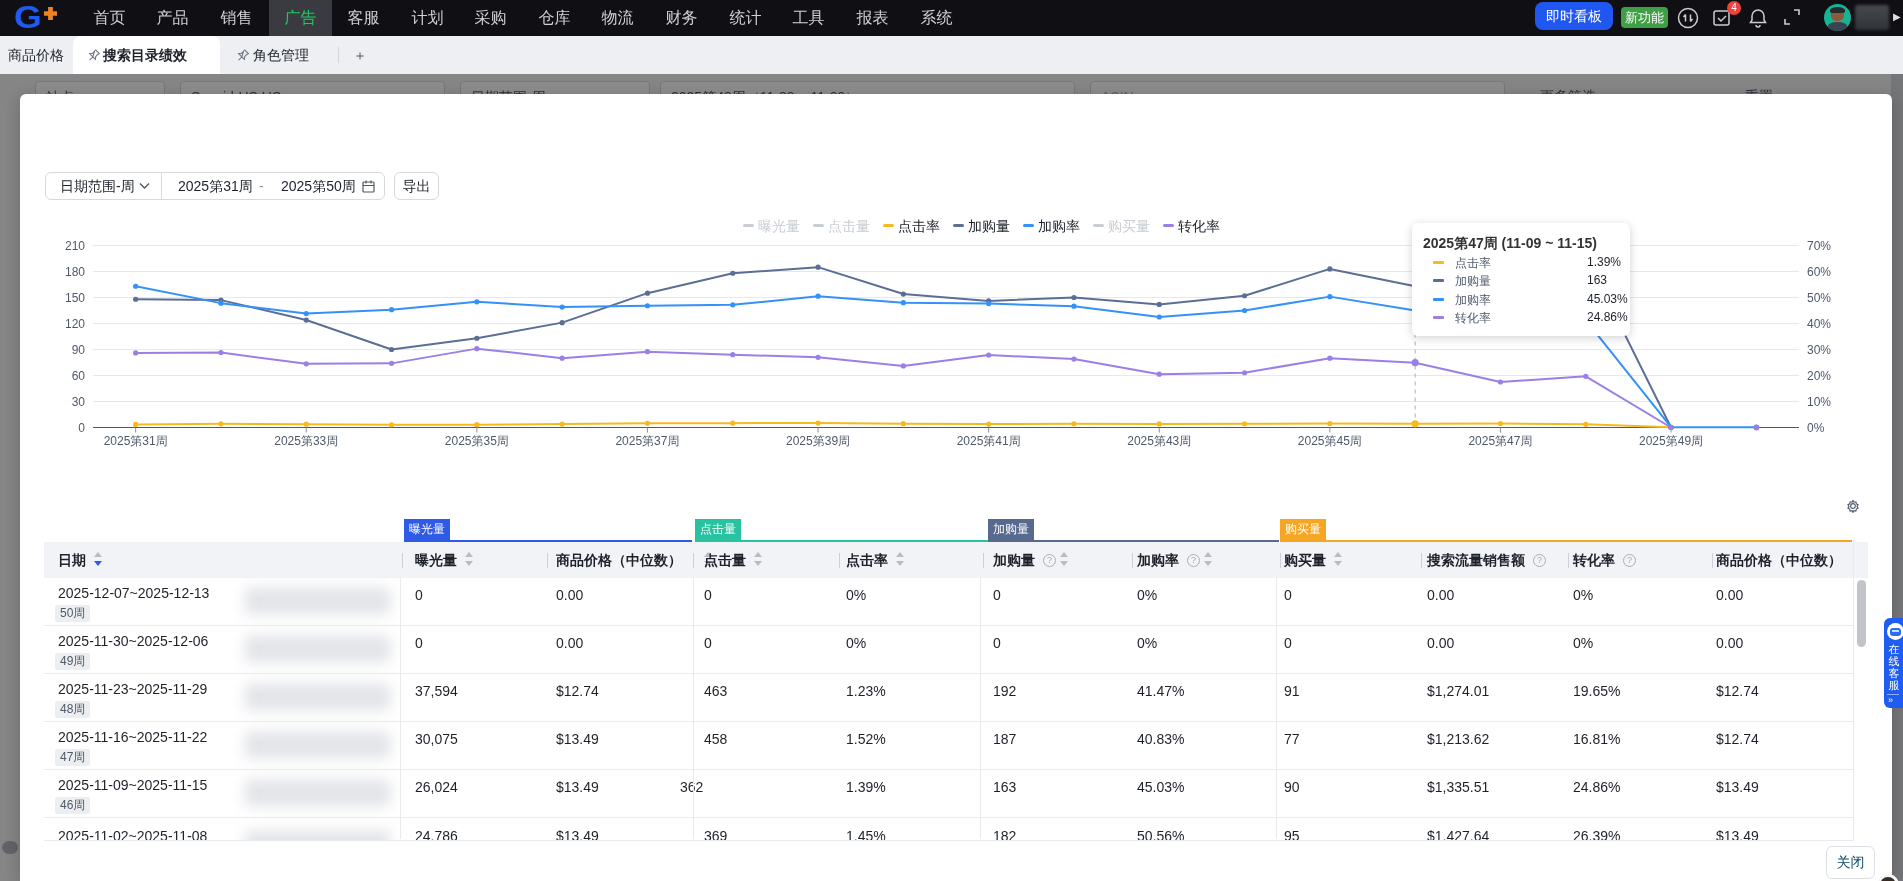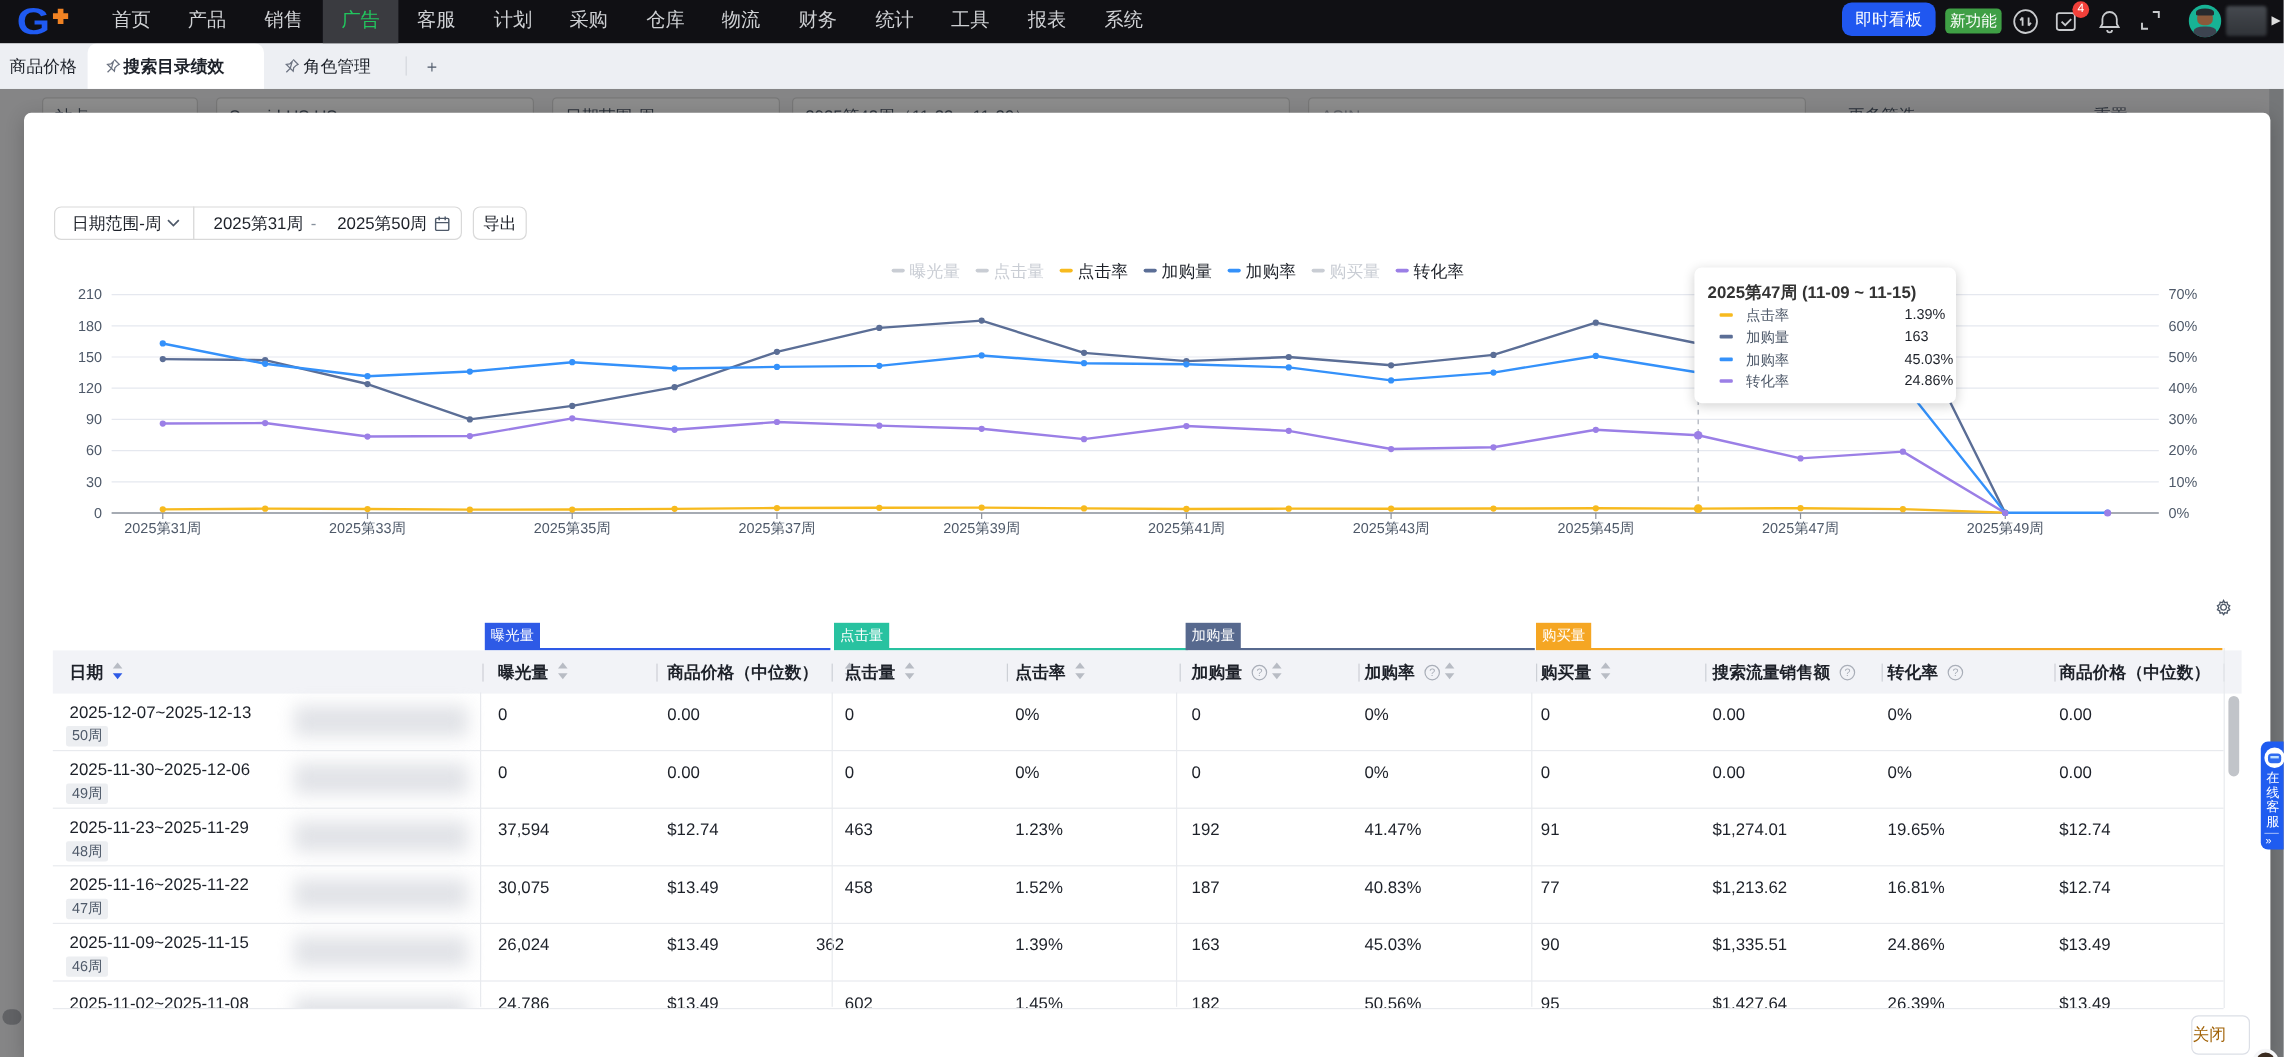--- a/index.html
+++ b/index.html
@@ -63,21 +63,21 @@
 .caret { position:absolute; top:8px; width:9px; height:20px; }
 .caret .cu { position:absolute; left:0; top:2px; width:0; height:0; border:4.5px solid transparent; border-bottom:5px solid #b8bcc4; border-top:none; }
 .caret .cd { position:absolute; left:0; top:11px; width:0; height:0; border:4.5px solid transparent; border-top:5px solid #b8bcc4; border-bottom:none; }
 .qic { position:absolute; top:12px; width:13px; height:13px; border:1px solid #a9aeb8; border-radius:50%; color:#a9aeb8; font-size:9px; line-height:11px; text-align:center; font-weight:normal; }
 .tcell { position:absolute; font-size:14px; color:#1d2129; white-space:nowrap; }
 .rowline { position:absolute; left:24px; width:1809px; height:1px; background:#e8eaee; }
 .colline { position:absolute; top:483px; width:1px; height:262px; background:#e8eaee; }
 .chip { position:absolute; background:#eceef1; border-radius:2px; color:#4e5969; font-size:12px; line-height:17px; padding:0 5px; }
 .rowblur { position:absolute; left:225px; width:145px; height:26px; background:#c9ccd4; border-radius:3px; filter:blur(7px); opacity:.55; }
 
-#closebtn { position:absolute; left:1806px; top:752px; width:49px; height:33px; border:1px solid #dcdfe6; border-radius:6px; text-align:left; line-height:31px; font-size:14px; color:#a16207; background:#fff; }
+#closebtn { position:absolute; left:1806px; top:752px; width:49px; height:33px; border:1px solid #dcdfe6; border-radius:6px; text-align:center; line-height:31px; font-size:14px; color:#0c4a6e; background:#fff; }
 
 
 #chat { position:absolute; left:1884px; top:618px; width:19px; height:90px; background:#1f5cf0; border-radius:6px 0 0 6px; z-index:40; }
 </style>
 </head>
 <body>
 
 <div id="bgcontent">
   <div style="position:absolute;left:1891px;top:0;width:12px;height:807px;background:#d4d7db;"></div>
   <div class="fbox" style="left:35px;width:130px;">站点</div>
@@ -482,21 +482,21 @@
       <div class="tcell" style="left:1264px;top:685px;">90</div>
       <div class="tcell" style="left:1407px;top:685px;">$1,335.51</div>
       <div class="tcell" style="left:1553px;top:685px;">24.86%</div>
       <div class="tcell" style="left:1696px;top:685px;">$13.49</div>
       <div class="rowline" style="top:723px;"></div>
       <div style="position:absolute;left:24px;top:723px;width:1824px;height:23px;overflow:hidden;">
         <div class="tcell" style="left:14px;top:11px;">2025-11-02~2025-11-08</div>
         <div class="rowblur" style="left:201px;top:14px;"></div>
         <div class="tcell" style="left:371px;top:11px;">24,786</div>
         <div class="tcell" style="left:512px;top:11px;">$13.49</div>
-        <div class="tcell" style="left:660px;top:11px;">602</div>
+        <div class="tcell" style="left:660px;top:11px;">369</div>
         <div class="tcell" style="left:802px;top:11px;">1.45%</div>
         <div class="tcell" style="left:949px;top:11px;">182</div>
         <div class="tcell" style="left:1093px;top:11px;">50.56%</div>
         <div class="tcell" style="left:1240px;top:11px;">95</div>
         <div class="tcell" style="left:1383px;top:11px;">$1,427.64</div>
         <div class="tcell" style="left:1529px;top:11px;">26.39%</div>
         <div class="tcell" style="left:1672px;top:11px;">$13.49</div>
       </div>
       <div class="rowline" style="top:746px;"></div>
       <div class="colline" style="left:380px;"></div>

